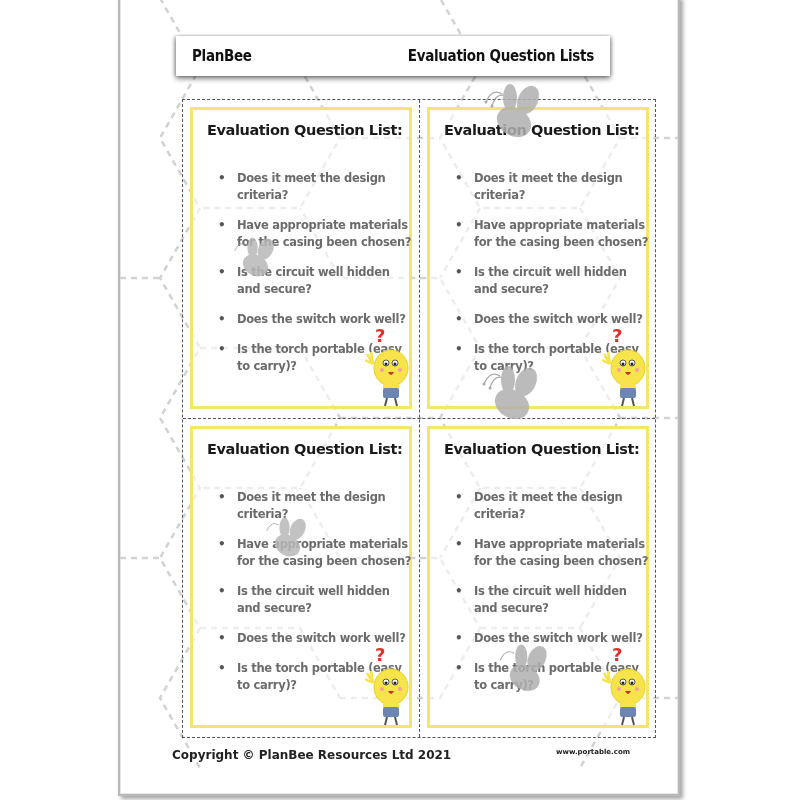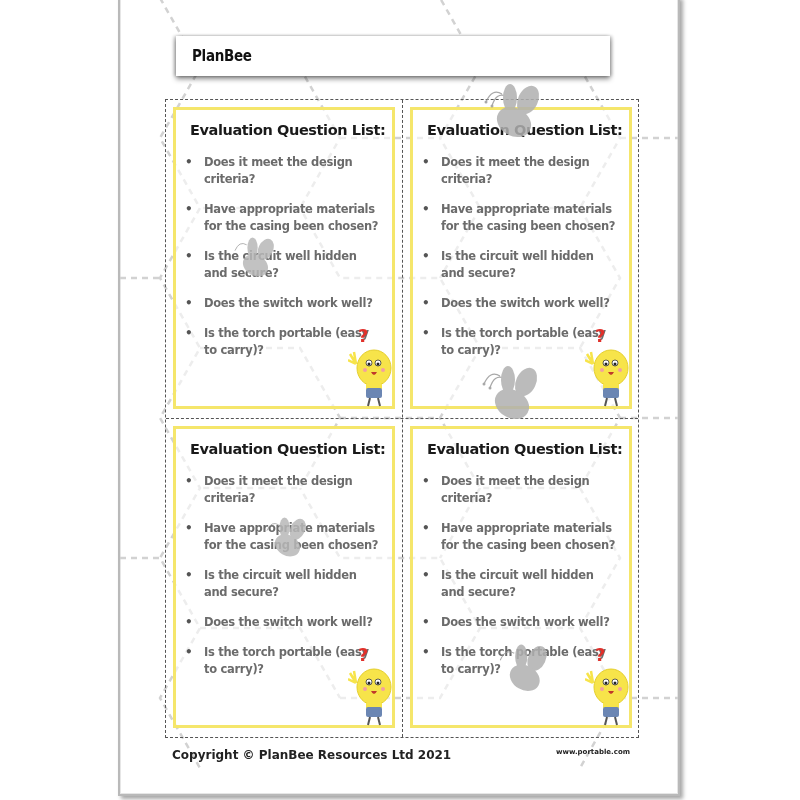--- a/index.html
+++ b/index.html
@@ -20,37 +20,37 @@
     background: #fff;
     box-shadow: 0 3px 5px rgba(0,0,0,0.45), -2px 0 3px rgba(0,0,0,0.2), 2px 0 3px rgba(0,0,0,0.2);
     display: flex; align-items: center; justify-content: space-between;
     padding: 0 16px; box-sizing: border-box;
   }
   .header-bar span {
     font-family: "DejaVu Sans Condensed", "DejaVu Sans", sans-serif;
     font-weight: bold; font-size: 15px; color: #111; letter-spacing: -0.3px;
   }
   .grid {
-    position: absolute; left: 45px; top: 101px; width: 474px; height: 639px;
+    position: absolute; left: 62px; top: 101px; width: 474px; height: 639px;
     border: 1px dashed #555;
     box-sizing: border-box;
   }
   .vline { position: absolute; left: 236px; top: 0; width: 0; height: 100%; border-left: 1px dashed #555; }
   .hline { position: absolute; left: 0; top: 318px; width: 100%; height: 0; border-top: 1px dashed #555; }
   .card {
     position: absolute; width: 222px; height: 302px;
     border: 3px solid #f5e66b; box-sizing: border-box;
     background: rgba(255,255,255,0.6);
   }
   .card h2 {
     margin: 0; position: absolute; left: 14px; top: 12px;
     font-family: "DejaVu Sans", sans-serif; font-weight: bold; font-size: 14.5px; color: #1a1a1a;
     letter-spacing: -0.4px;
   }
-  .card ul { position: absolute; left: 6px; top: 44px; margin: 0; padding: 0; list-style: none; width: 200px; }
+  .card ul { position: absolute; left: 6px; top: 44px; margin: 16px; padding: 0; list-style: none; width: 200px; }
   .card li {
     position: relative; padding-left: 22px; margin-bottom: 13px;
     font-family: "DejaVu Sans", sans-serif; font-weight: bold; font-size: 11.5px; line-height: 17px;
     color: #6b6b6b; letter-spacing: -0.3px;
   }
   .card li::before { content: "•"; position: absolute; left: 3px; top: 0; color: #555; font-size: 12px; }
   .bulb { position: absolute; right: -4px; bottom: -6px; width: 48px; height: 88px; }
   .bee { position: absolute; opacity: 0.85; }
   .footer-left, .footer-right {
     position: absolute; top: 750px; font-family: "DejaVu Sans", sans-serif; font-weight: bold;
@@ -83,20 +83,21 @@
         <path d="M460 490 L500 560 L460 630"></path>
       <path d="M360 210 L320 280"></path>
         <path d="M360 490 L320 560"></path>
       <path d="M0 280 L40 280"></path>
         <path d="M0 560 L40 560"></path>
     </g>
   </svg>
 
   <div class="header-bar">
     <span>PlanBee</span>
+    <span>Evaluation Question Lists</span>
   </div>
 
   <div class="grid">
     <div class="vline"></div>
     <div class="hline"></div>
 
     <div class="card" style="left:7px; top:7px;">
       <h2>Evaluation Question List:</h2>
       <ul>
         <li>Does it meet the design criteria?</li>

